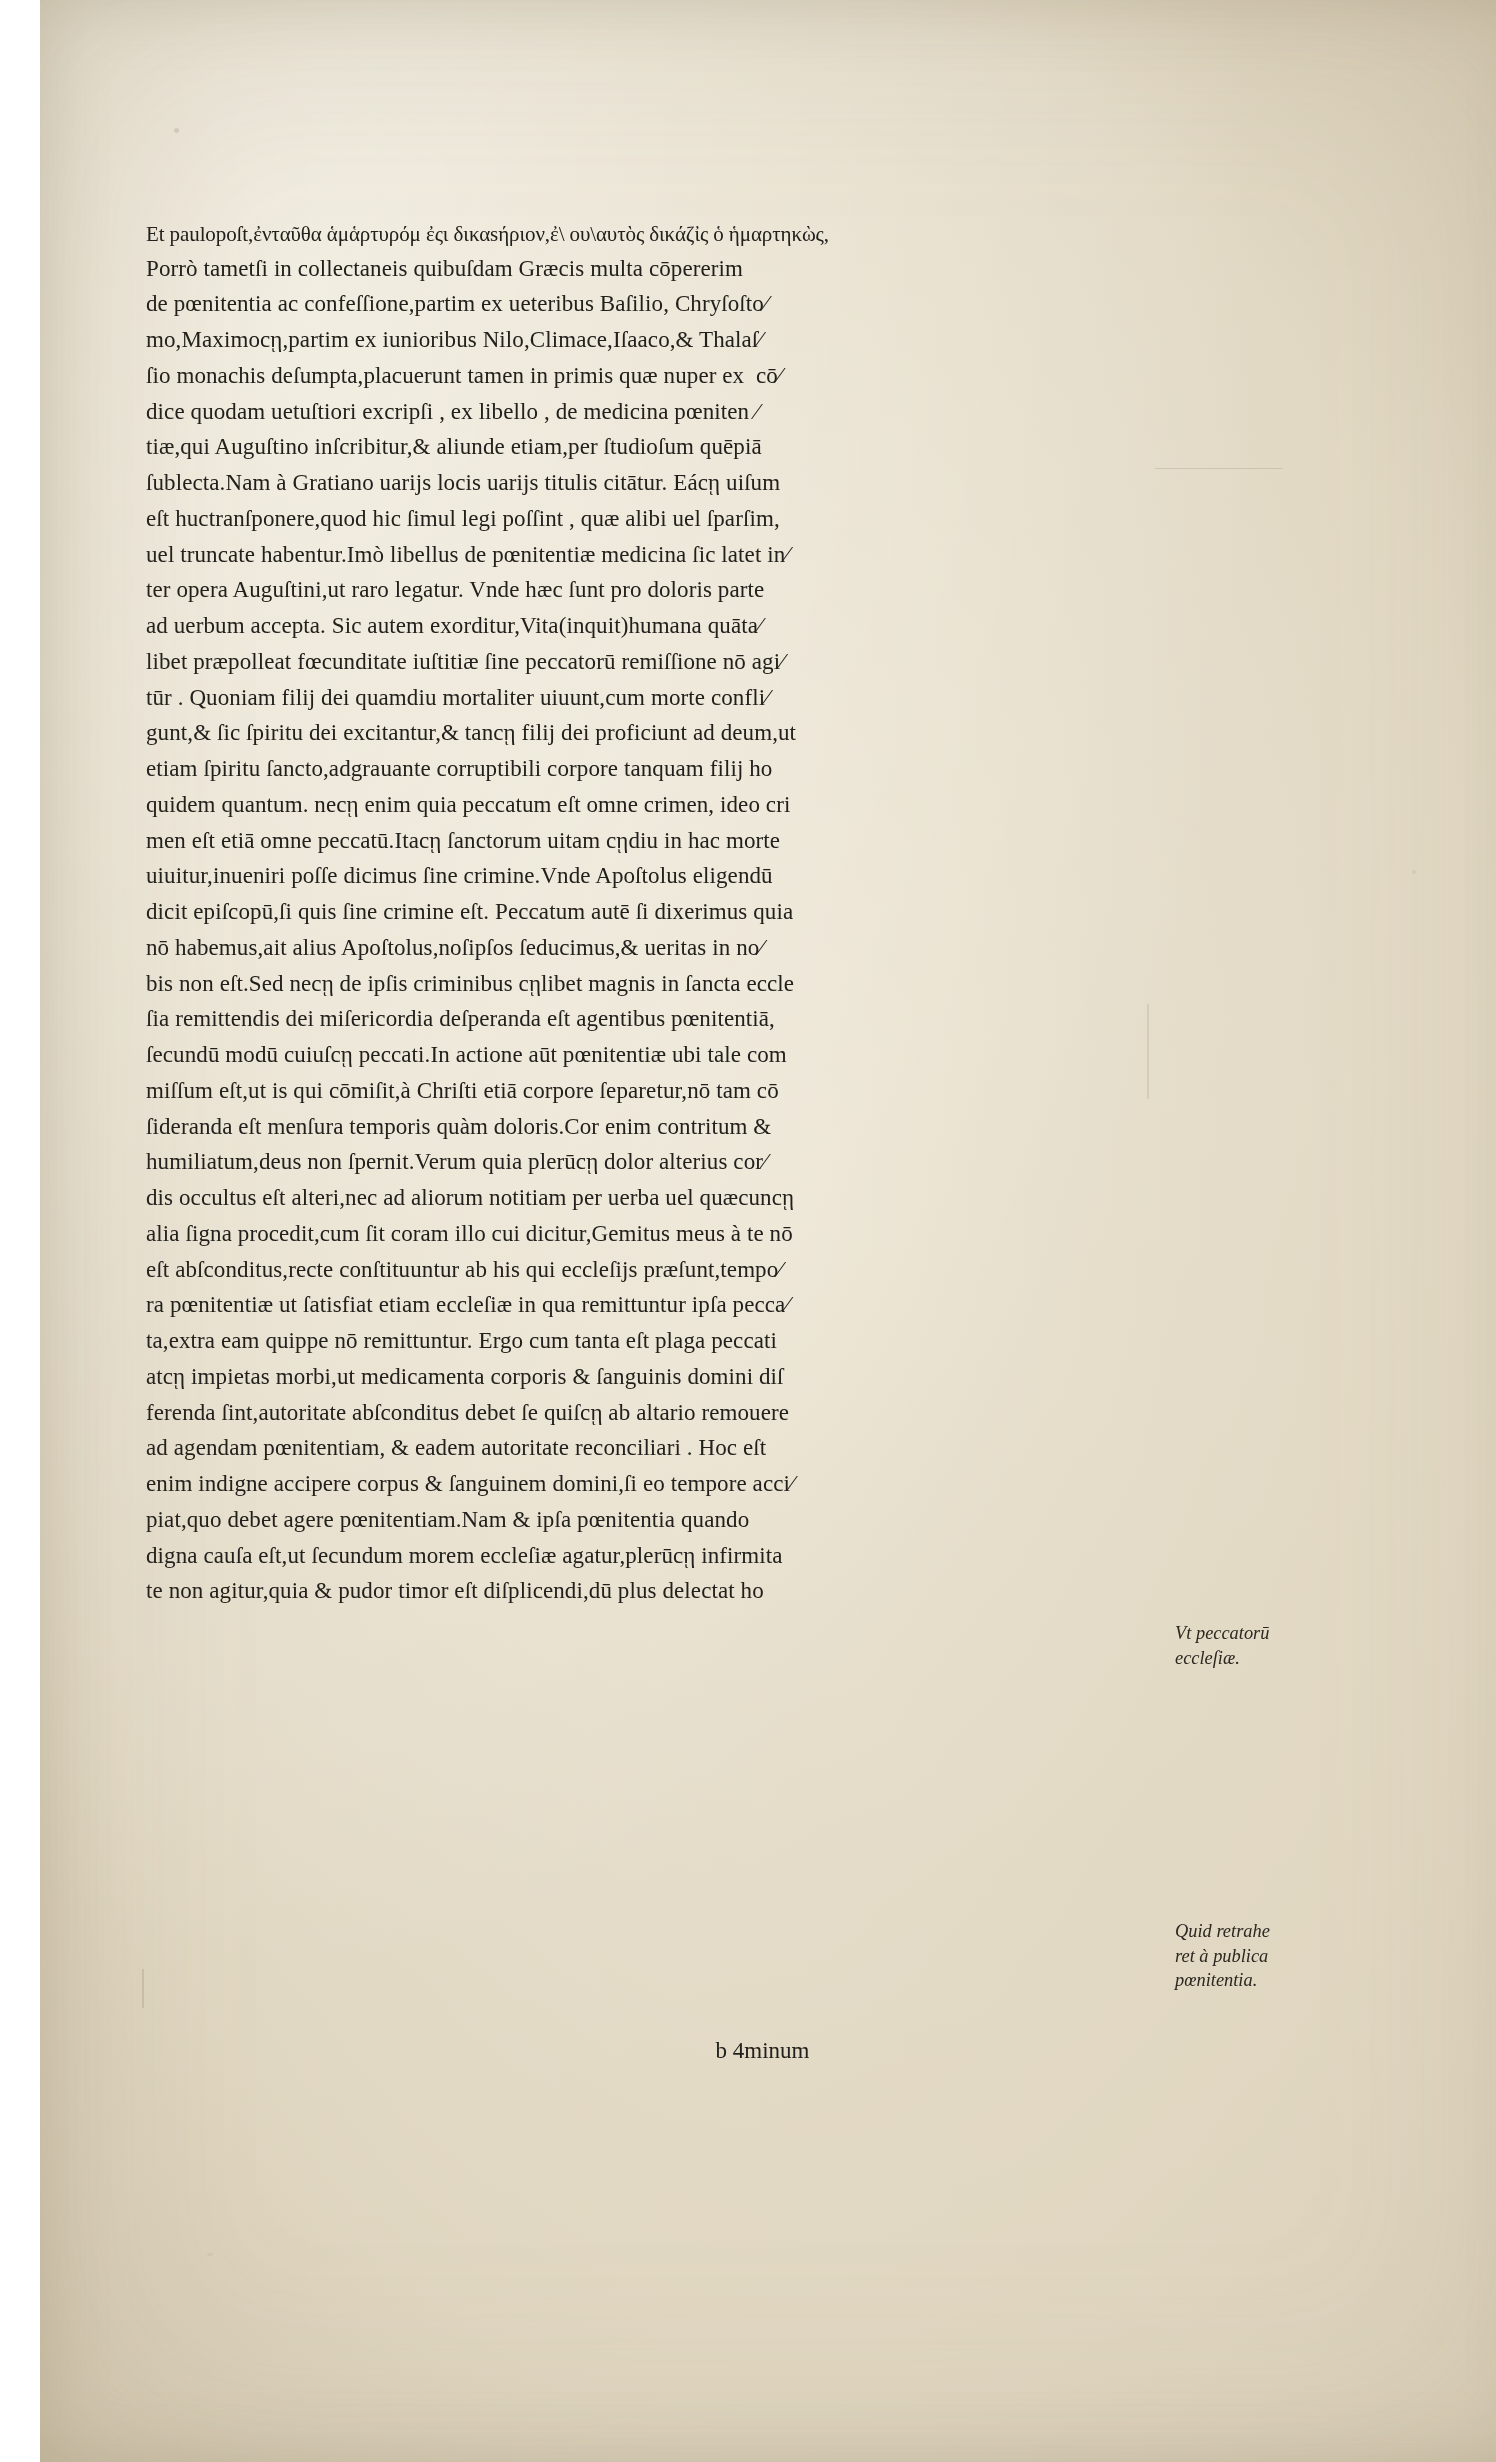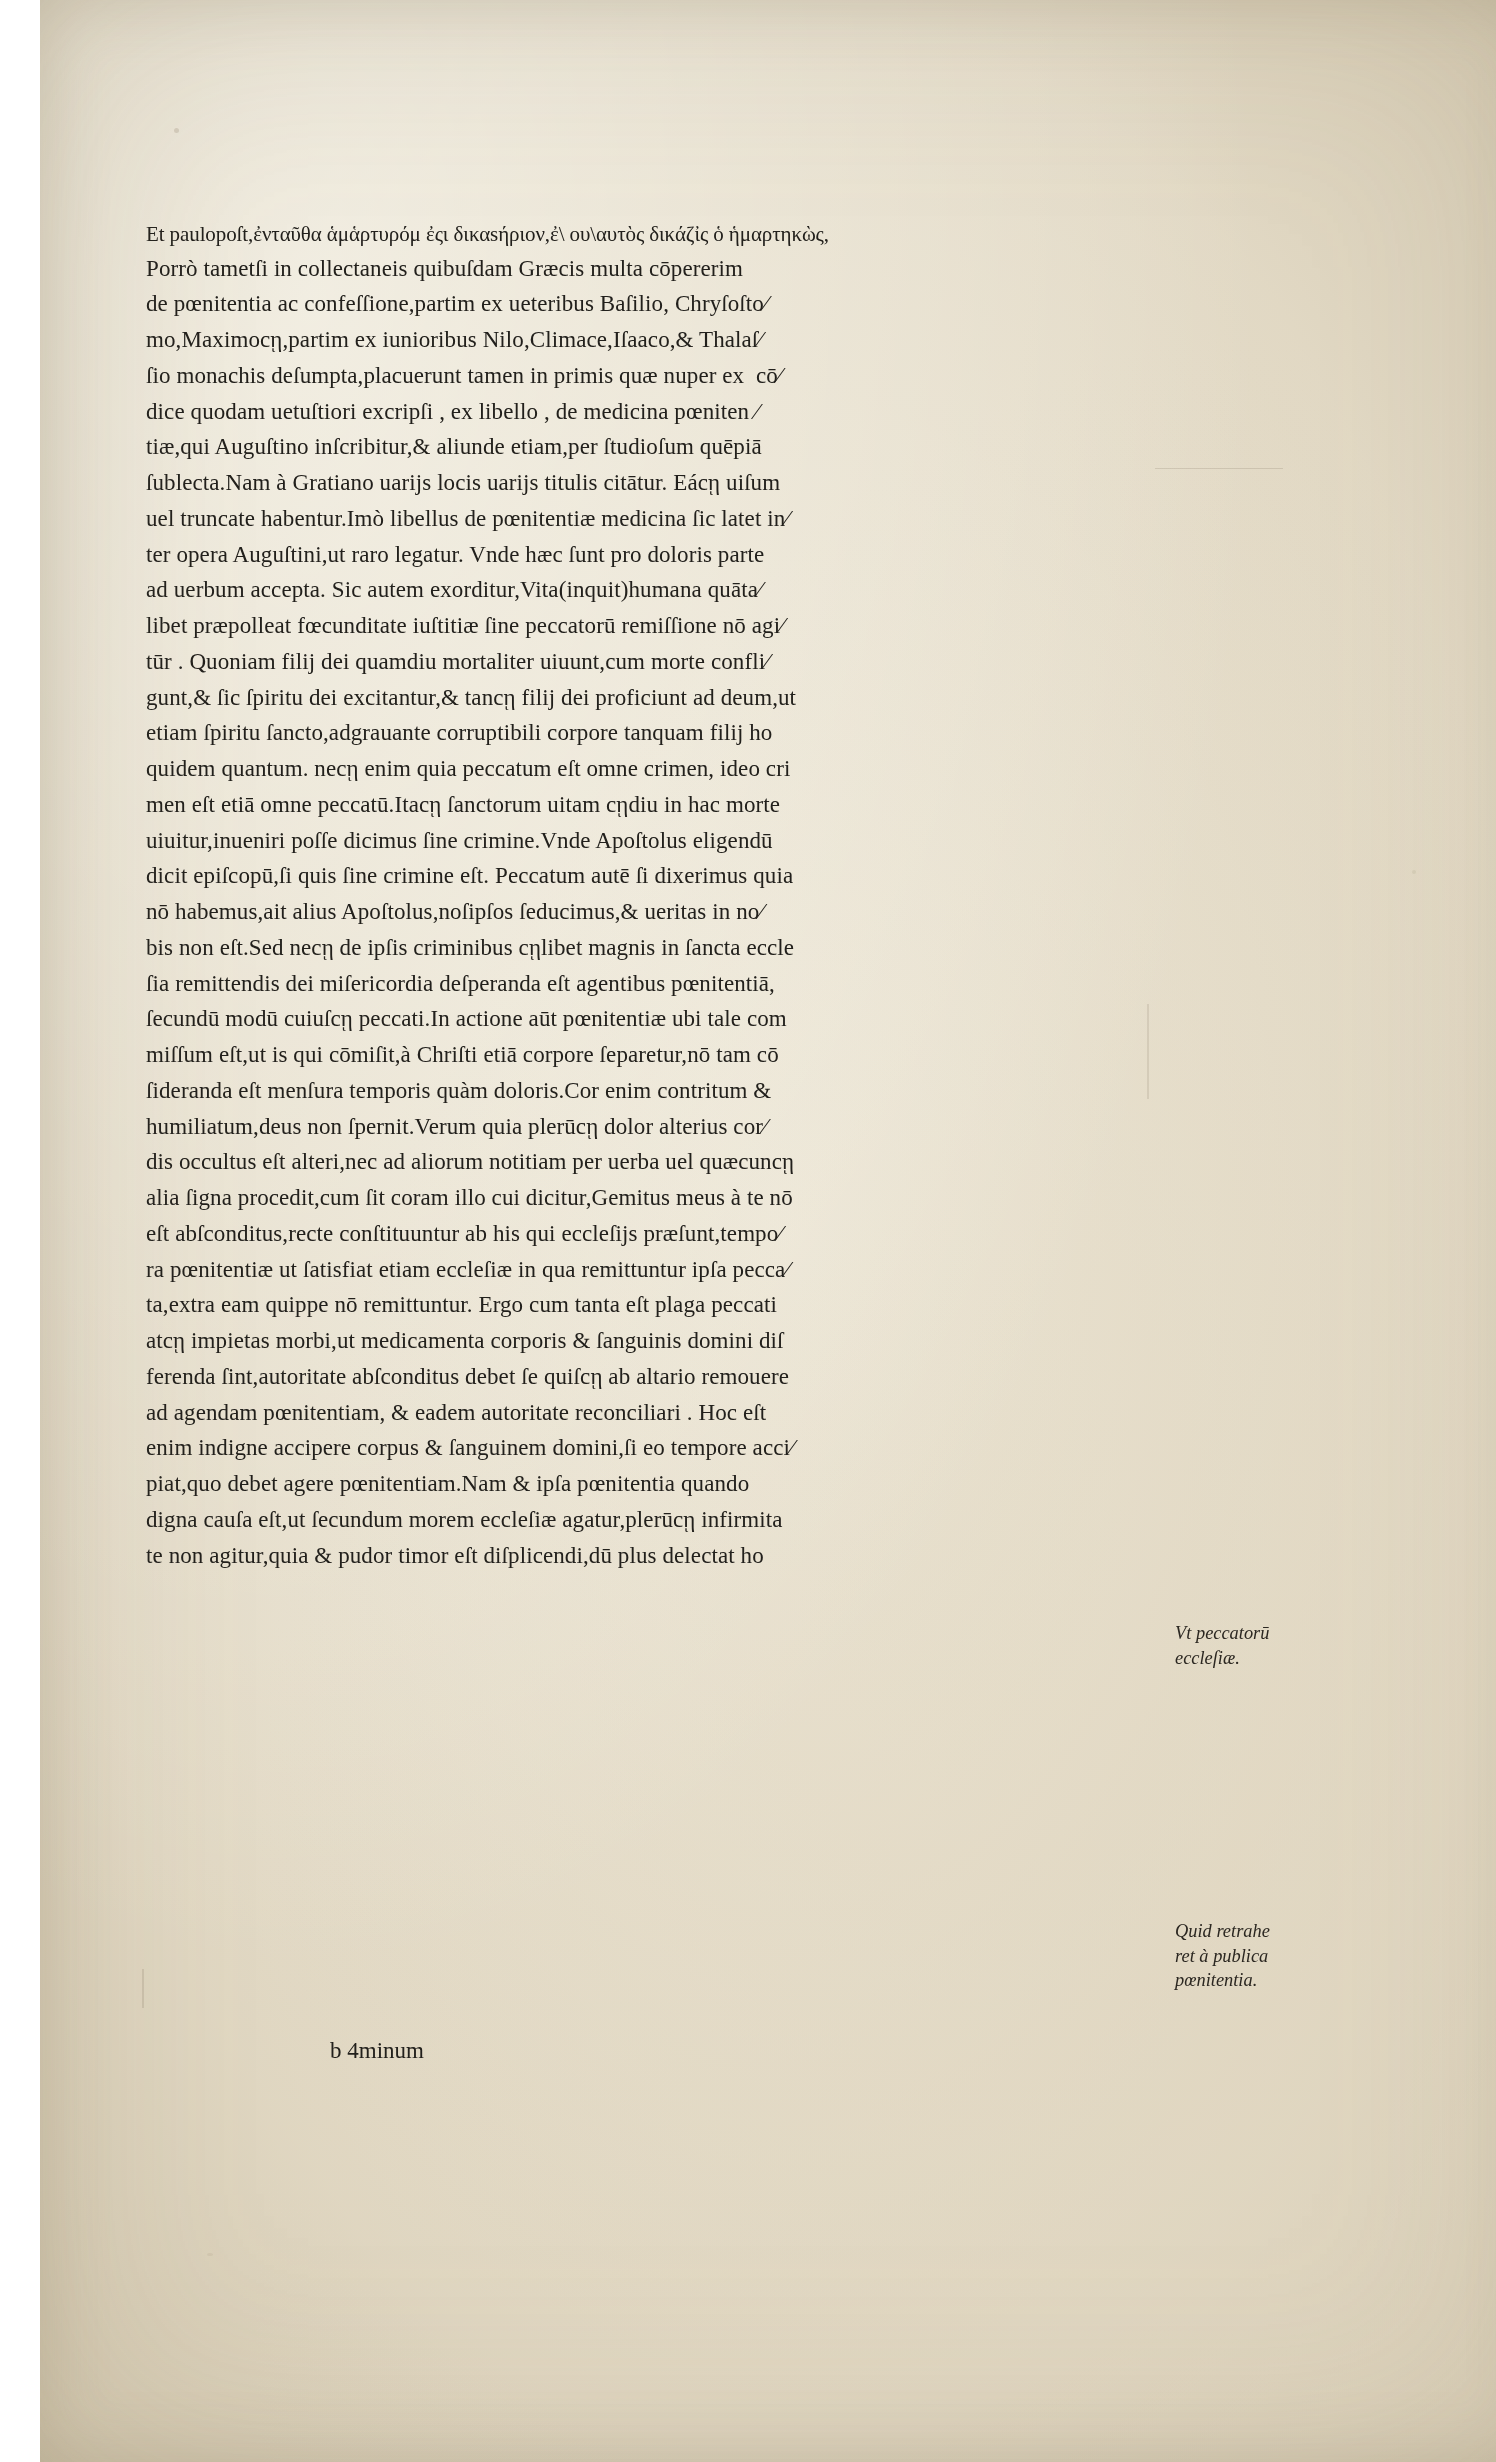--- a/index.html
+++ b/index.html
@@ -75,21 +75,21 @@
   #signature {
     position: absolute;
     left: 106px;
     top: 2038px;
     width: 1049px;
     font-size: 23px;
     color: #22201c;
   }
   #signature .sig-row {
     display: flex;
-    justify-content: flex-start;
+    justify-content: center;
     padding-left: 184px;
   }
   
   .blemish {
     position: absolute;
     background: rgba(120,104,78,0.20);
     border-radius: 50%;
     pointer-events: none;
   }
   .hairline {
@@ -114,20 +114,21 @@
 
   <div id="text-block">
     <span class="ln greek">Et paulopoſt,ἐνταῦθα ἁμἁρτυρόμ ἐςι δικαsήριον,ἐ\ ου\αυτὸς δικάζἰς ὁ ἡμαρτηκὼς,</span>
     <span class="ln">Porrò tametſi in collectaneis quibuſdam Græcis multa cōpererim</span>
     <span class="ln">de pœnitentia ac confeſſione,partim ex ueteribus Baſilio, Chryſoſto⁄</span>
     <span class="ln">mo,Maximocῃ,partim ex iunioribus Nilo,Climace,Iſaaco,&amp; Thalaſ⁄</span>
     <span class="ln">ſio monachis deſumpta,placuerunt tamen in primis quæ nuper ex  cō⁄</span>
     <span class="ln">dice quodam uetuſtiori excripſi , ex libello , de medicina pœniten ⁄</span>
     <span class="ln">tiæ,qui Auguſtino inſcribitur,&amp; aliunde etiam,per ſtudioſum quēpiā</span>
     <span class="ln">ſublecta.Nam à Gratiano uarijs locis uarijs titulis citātur. Eácῃ uiſum</span>
+    <span class="ln">eſt huctranſponere,quod hic ſimul legi poſſint , quæ alibi uel ſparſim,</span>
     <span class="ln">uel truncate habentur.Imò libellus de pœnitentiæ medicina ſic latet in⁄</span>
     <span class="ln">ter opera Auguſtini,ut raro legatur. Vnde hæc ſunt pro doloris parte</span>
     <span class="ln">ad uerbum accepta. Sic autem exorditur,Vita(inquit)humana quāta⁄</span>
     <span class="ln">libet præpolleat fœcunditate iuſtitiæ ſine peccatorū remiſſione nō agi⁄</span>
     <span class="ln">tūr . Quoniam filij dei quamdiu mortaliter uiuunt,cum morte confli⁄</span>
     <span class="ln">gunt,&amp; ſic ſpiritu dei excitantur,&amp; tancῃ filij dei proficiunt ad deum,ut</span>
     <span class="ln">etiam ſpiritu ſancto,adgrauante corruptibili corpore tanquam filij ho</span>
     <span class="ln">quidem quantum. necῃ enim quia peccatum eſt omne crimen, ideo cri</span>
     <span class="ln">men eſt etiā omne peccatū.Itacῃ ſanctorum uitam cῃdiu in hac morte</span>
     <span class="ln">uiuitur,inueniri poſſe dicimus ſine crimine.Vnde Apoſtolus eligendū</span>

